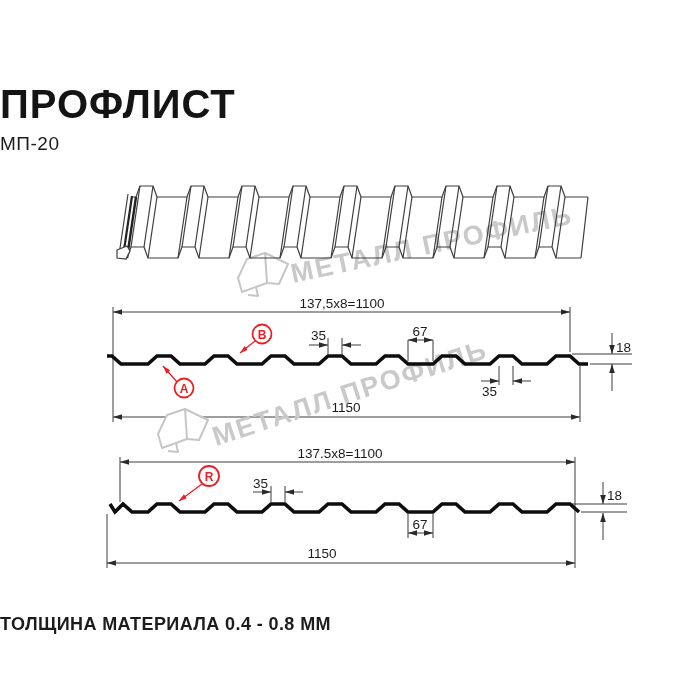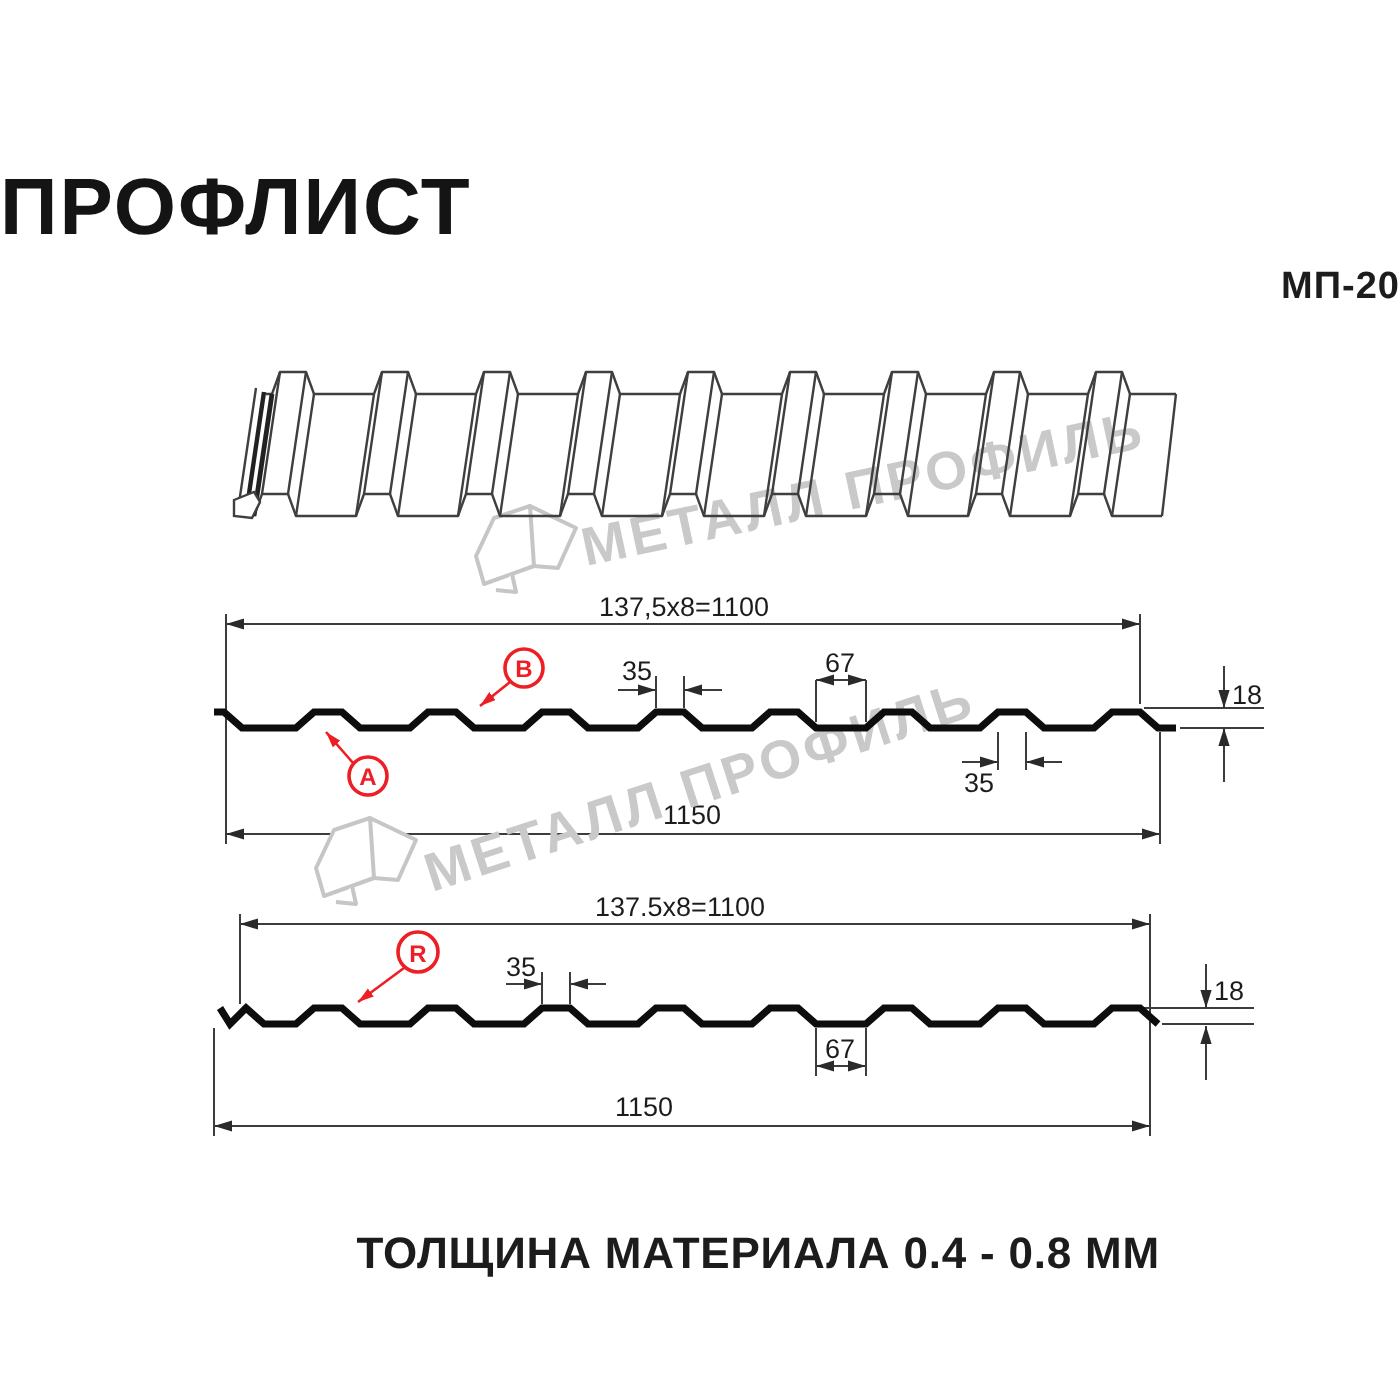--- a/index.html
+++ b/index.html
@@ -1,23 +1,23 @@
 <!DOCTYPE html>
 <html><head>
 <meta charset="utf-8">
 <style>
   html,body{margin:0;padding:0;background:#fff;}
   .page{position:relative;width:700px;height:700px;background:#fff;overflow:hidden;
         font-family:"Liberation Sans",sans-serif;}
   .title{position:absolute;left:0;top:82px;width:700px;text-align:left;
          font-size:40px;font-weight:800;letter-spacing:1px;color:#141414;}
-  .subtitle{position:absolute;left:0;top:133px;width:700px;text-align:right;
-         font-size:19px;font-weight:700;letter-spacing:.5px;color:#1c1c1c;}
-  .footer-note{position:absolute;left:0;top:614px;width:580px;text-align:right;
-         font-size:22px;font-weight:600;letter-spacing:.4px;color:#1c1c1c;}
+  .subtitle{position:absolute;left:0;top:133px;width:700px;text-align:left;
+         font-size:19px;font-weight:400;letter-spacing:.5px;color:#1c1c1c;}
+  .footer-note{position:absolute;left:0;top:614px;width:580px;text-align:left;
+         font-size:18px;font-weight:600;letter-spacing:.4px;color:#1c1c1c;}
   svg.drawing{position:absolute;left:0;top:0;width:700px;height:700px;}
   .thin{stroke:#3c3c3c;stroke-width:1;fill:none;}
   .thick{stroke:#0d0d0d;stroke-width:3.6;fill:none;stroke-linejoin:miter;}
   .persp{stroke:#3f3f3f;stroke-width:1.2;fill:none;stroke-linejoin:round;}
   .dimtxt{font-family:"Liberation Sans",sans-serif;font-size:13.5px;fill:#1c1c1c;}
   .red{stroke:#ed1f24;fill:none;}
   .redtxt{font-family:"Liberation Sans",sans-serif;font-size:12px;font-weight:bold;fill:#ed1f24;}
   .wmtxt{font-family:"Liberation Sans",sans-serif;font-size:27px;font-weight:bold;
          letter-spacing:2px;fill:#c9c9c9;}
   .wmlogo{stroke:#c6c6c6;stroke-width:2;fill:#ffffff;stroke-linejoin:round;}

